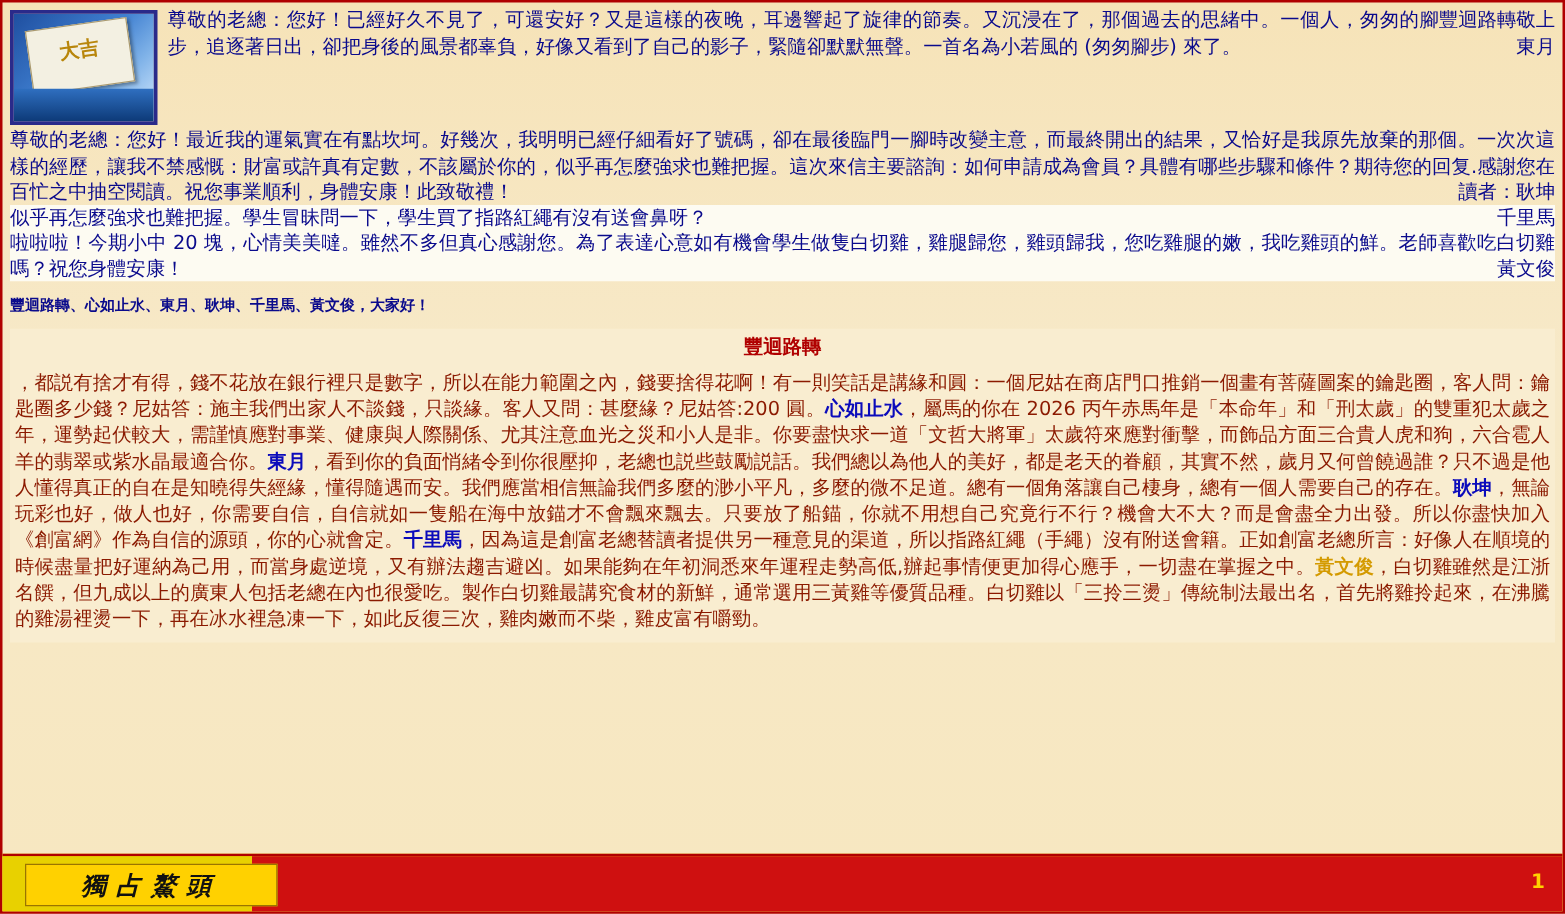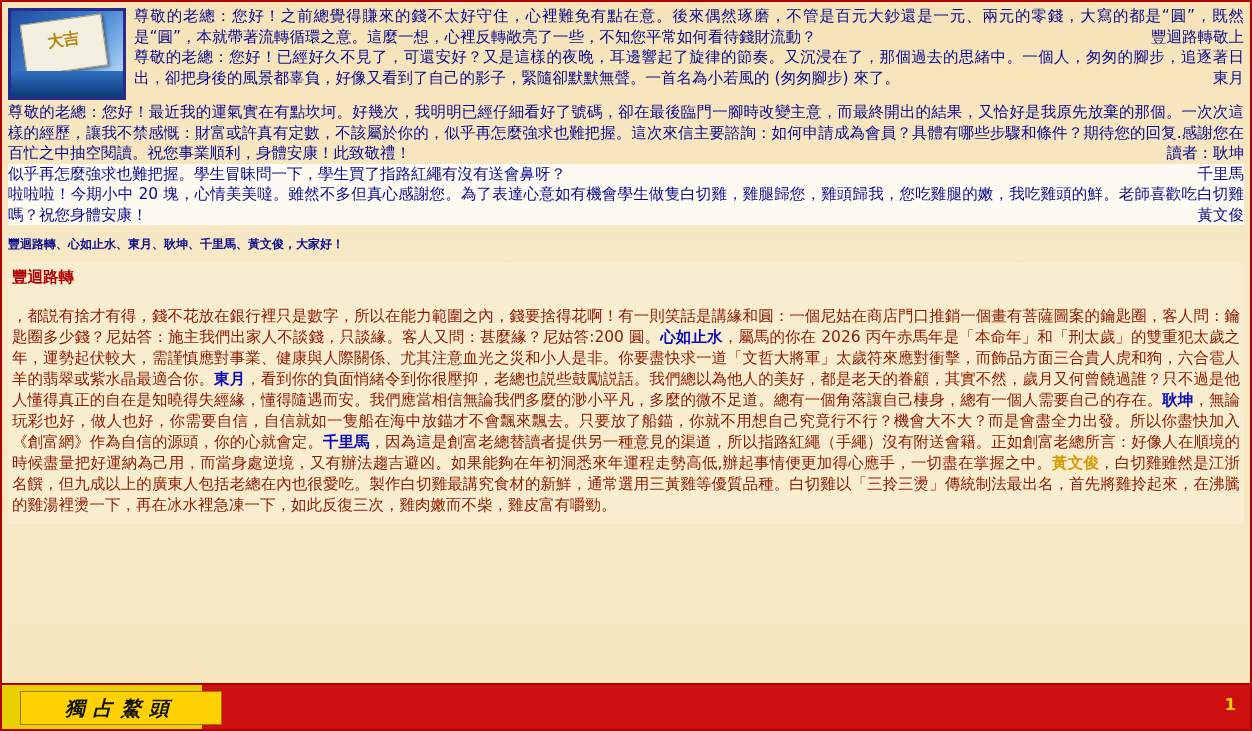--- a/index.html
+++ b/index.html
@@ -96,23 +96,23 @@
   .article {
     margin: 6px 6px 0 6px;
     padding: 4px 4px 8px 4px;
     font-size: 15.5px;
     line-height: 21px;
     color: #8b1a00;
     text-align: justify;
     background: #f9edd0;
   }
   .article .right-head {
-    text-align: left;
-    font-weight: bold;
-    margin-bottom: 18px;
+    text-align: center;
+    font-weight: bold;
+    margin-bottom: 8px;
   }
   .nm {
     color: #0b0bbb;
     font-weight: bold;
   }
   .nm-red {
     color: #b00000;
     font-weight: bold;
   }
 
@@ -172,21 +172,20 @@
   <div class="letters">
 
     <div class="stamp">
       <div class="paper">
         <span>大吉</span>
       </div>
       <div class="wave"></div>
     </div>
 
     <div class="letter">
-      <span>尊敬的老總：您好！之前總覺得賺來的錢不太好守住，心裡難免有點在意。後來偶然琢磨，不管是百元大鈔還是一元、兩元的零錢，大寫的都是“圓”，既然是“圓”，本就帶著流轉循環之意。這麼一想，心裡反轉敞亮了一些，不知您平常如何看待錢財流動？</span>
       <span class="sig">豐迴路轉敬上</span>
     </div>
     <div class="letter">
       <span>尊敬的老總：您好！已經好久不見了，可還安好？又是這樣的夜晚，耳邊響起了旋律的節奏。又沉浸在了，那個過去的思緒中。一個人，匆匆的腳步，追逐著日出，卻把身後的風景都辜負，好像又看到了自己的影子，緊隨卻默默無聲。一首名為小若風的 (匆匆腳步) 來了。</span>
       <span class="sig">東月</span>
     </div>
     <div class="clear"></div>
     <div class="letter">
       <span>尊敬的老總：您好！最近我的運氣實在有點坎坷。好幾次，我明明已經仔細看好了號碼，卻在最後臨門一腳時改變主意，而最終開出的結果，又恰好是我原先放棄的那個。一次次這樣的經歷，讓我不禁感慨：財富或許真有定數，不該屬於你的，似乎再怎麼強求也難把握。這次來信主要諮詢：如何申請成為會員？具體有哪些步驟和條件？期待您的回复.感謝您在百忙之中抽空閱讀。祝您事業順利，身體安康！此致敬禮！</span>
       <span class="sig">讀者：耿坤</span>

